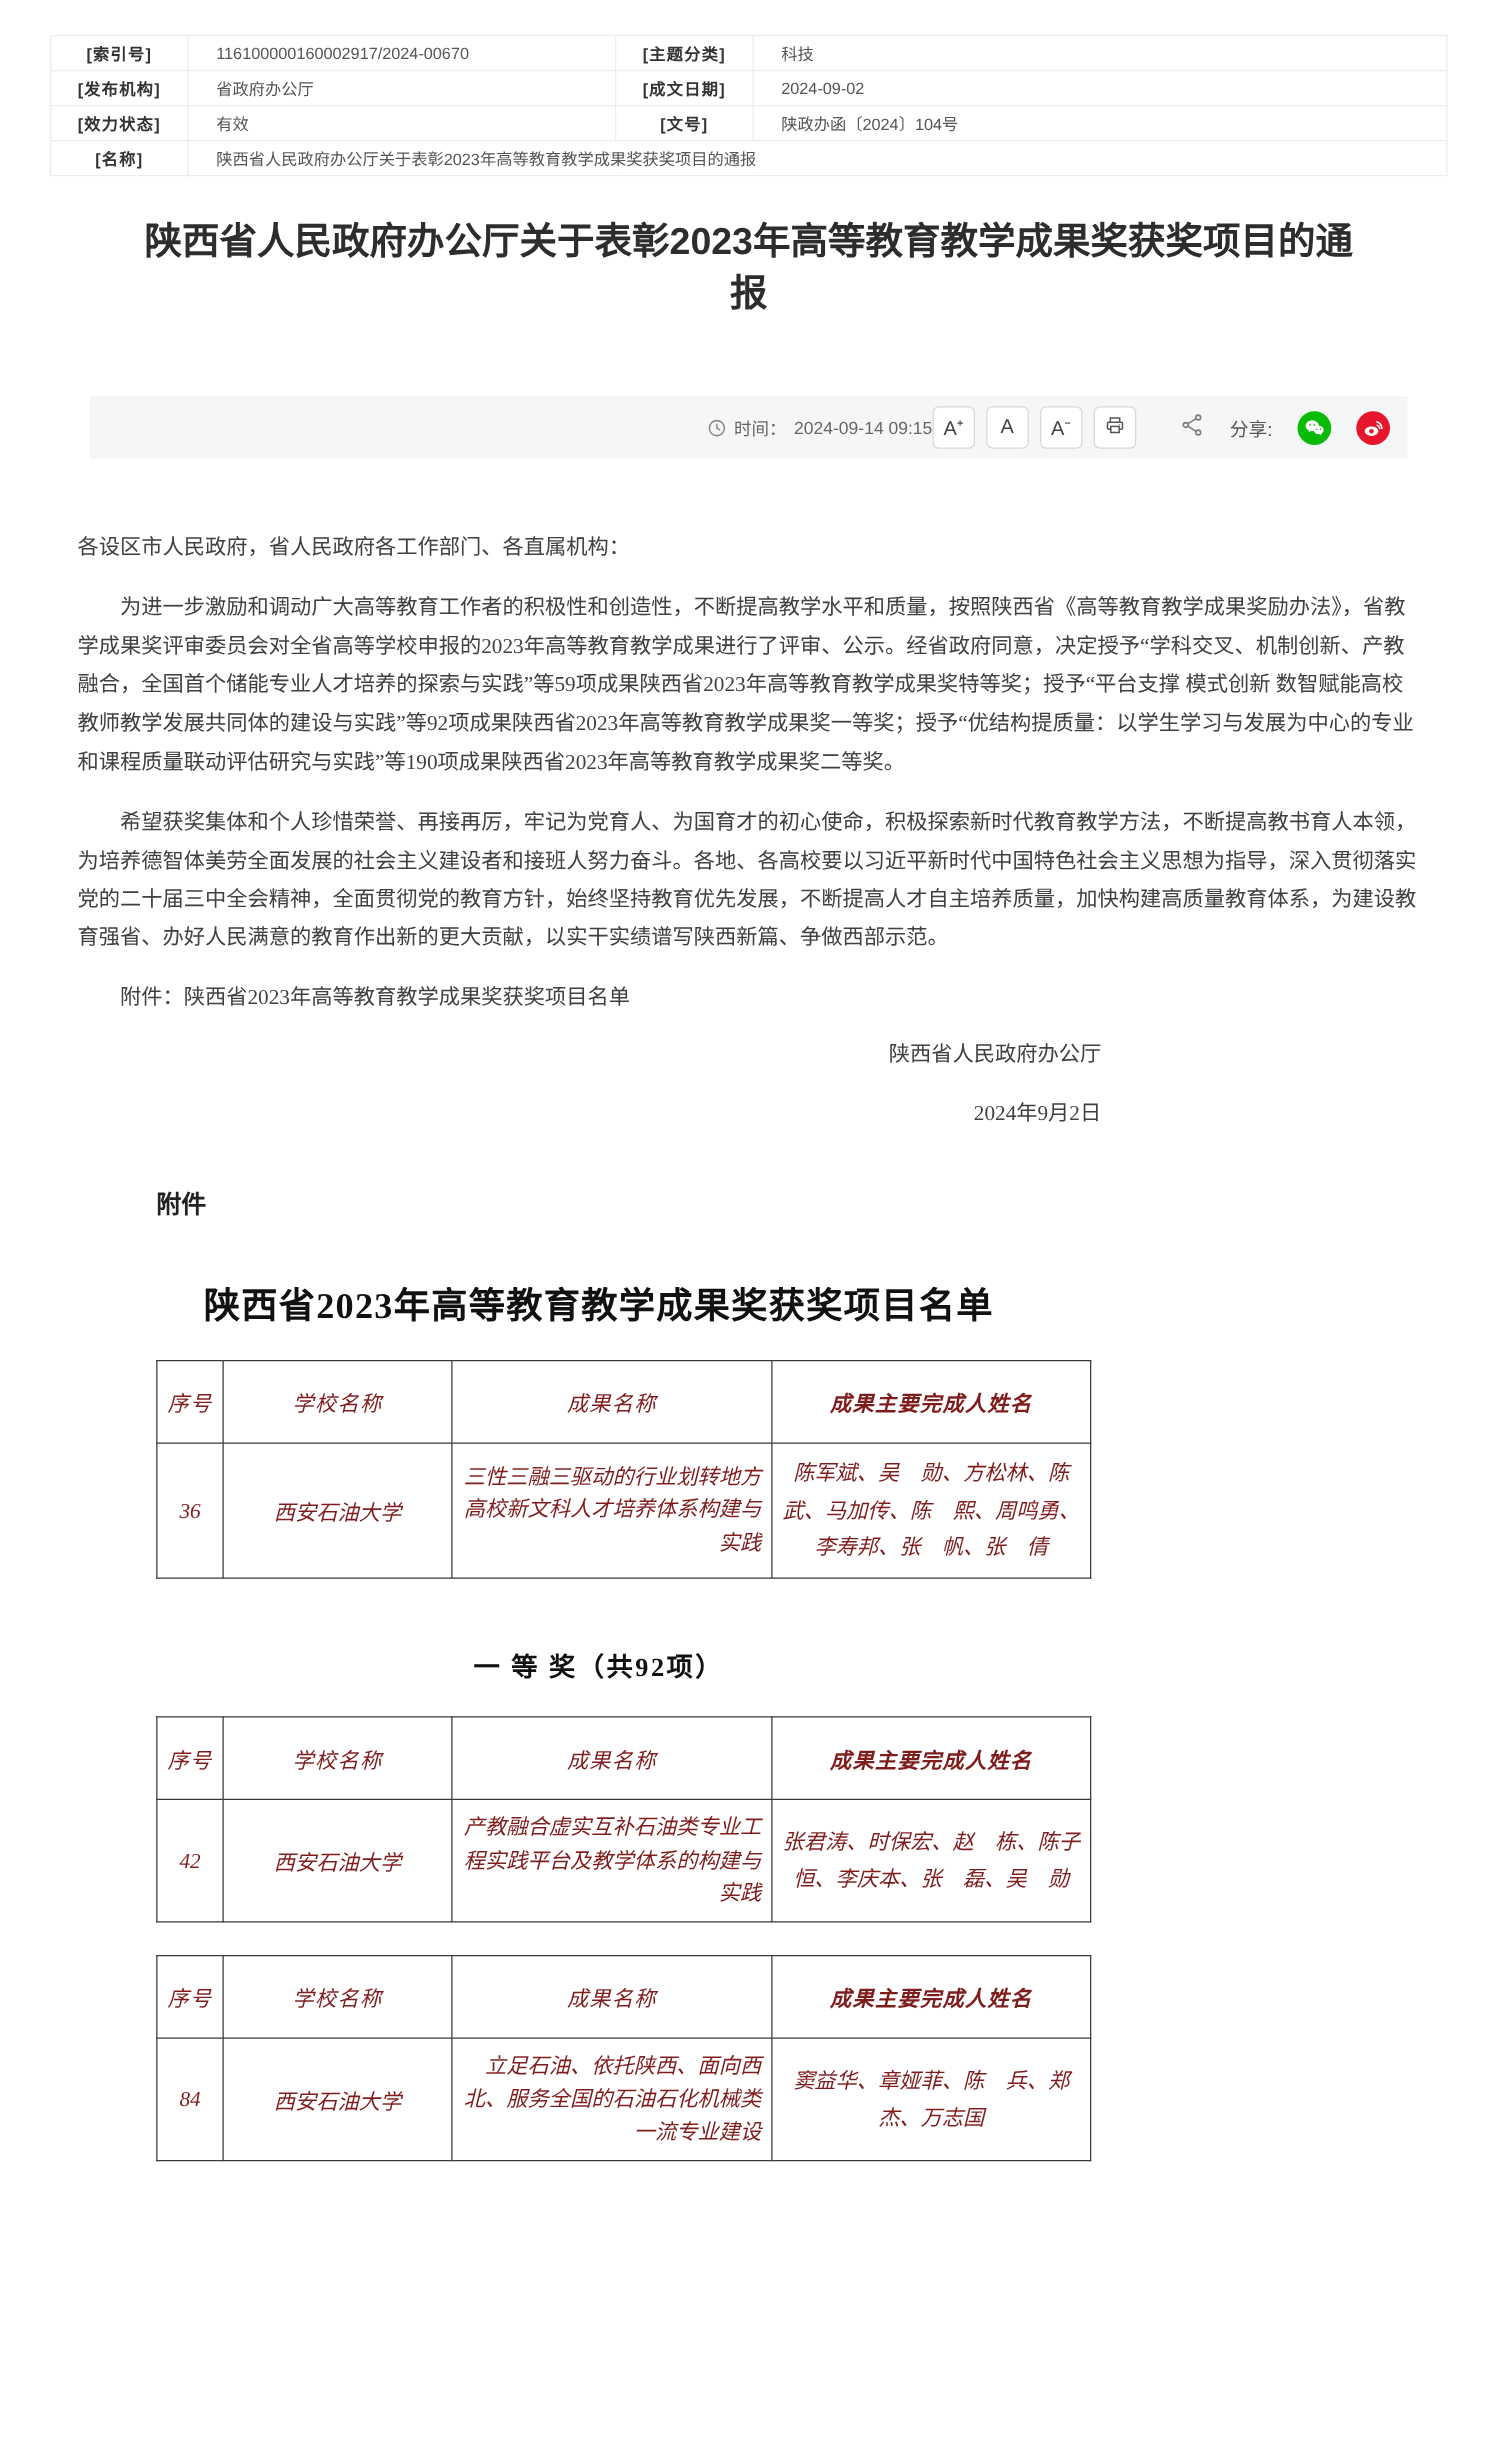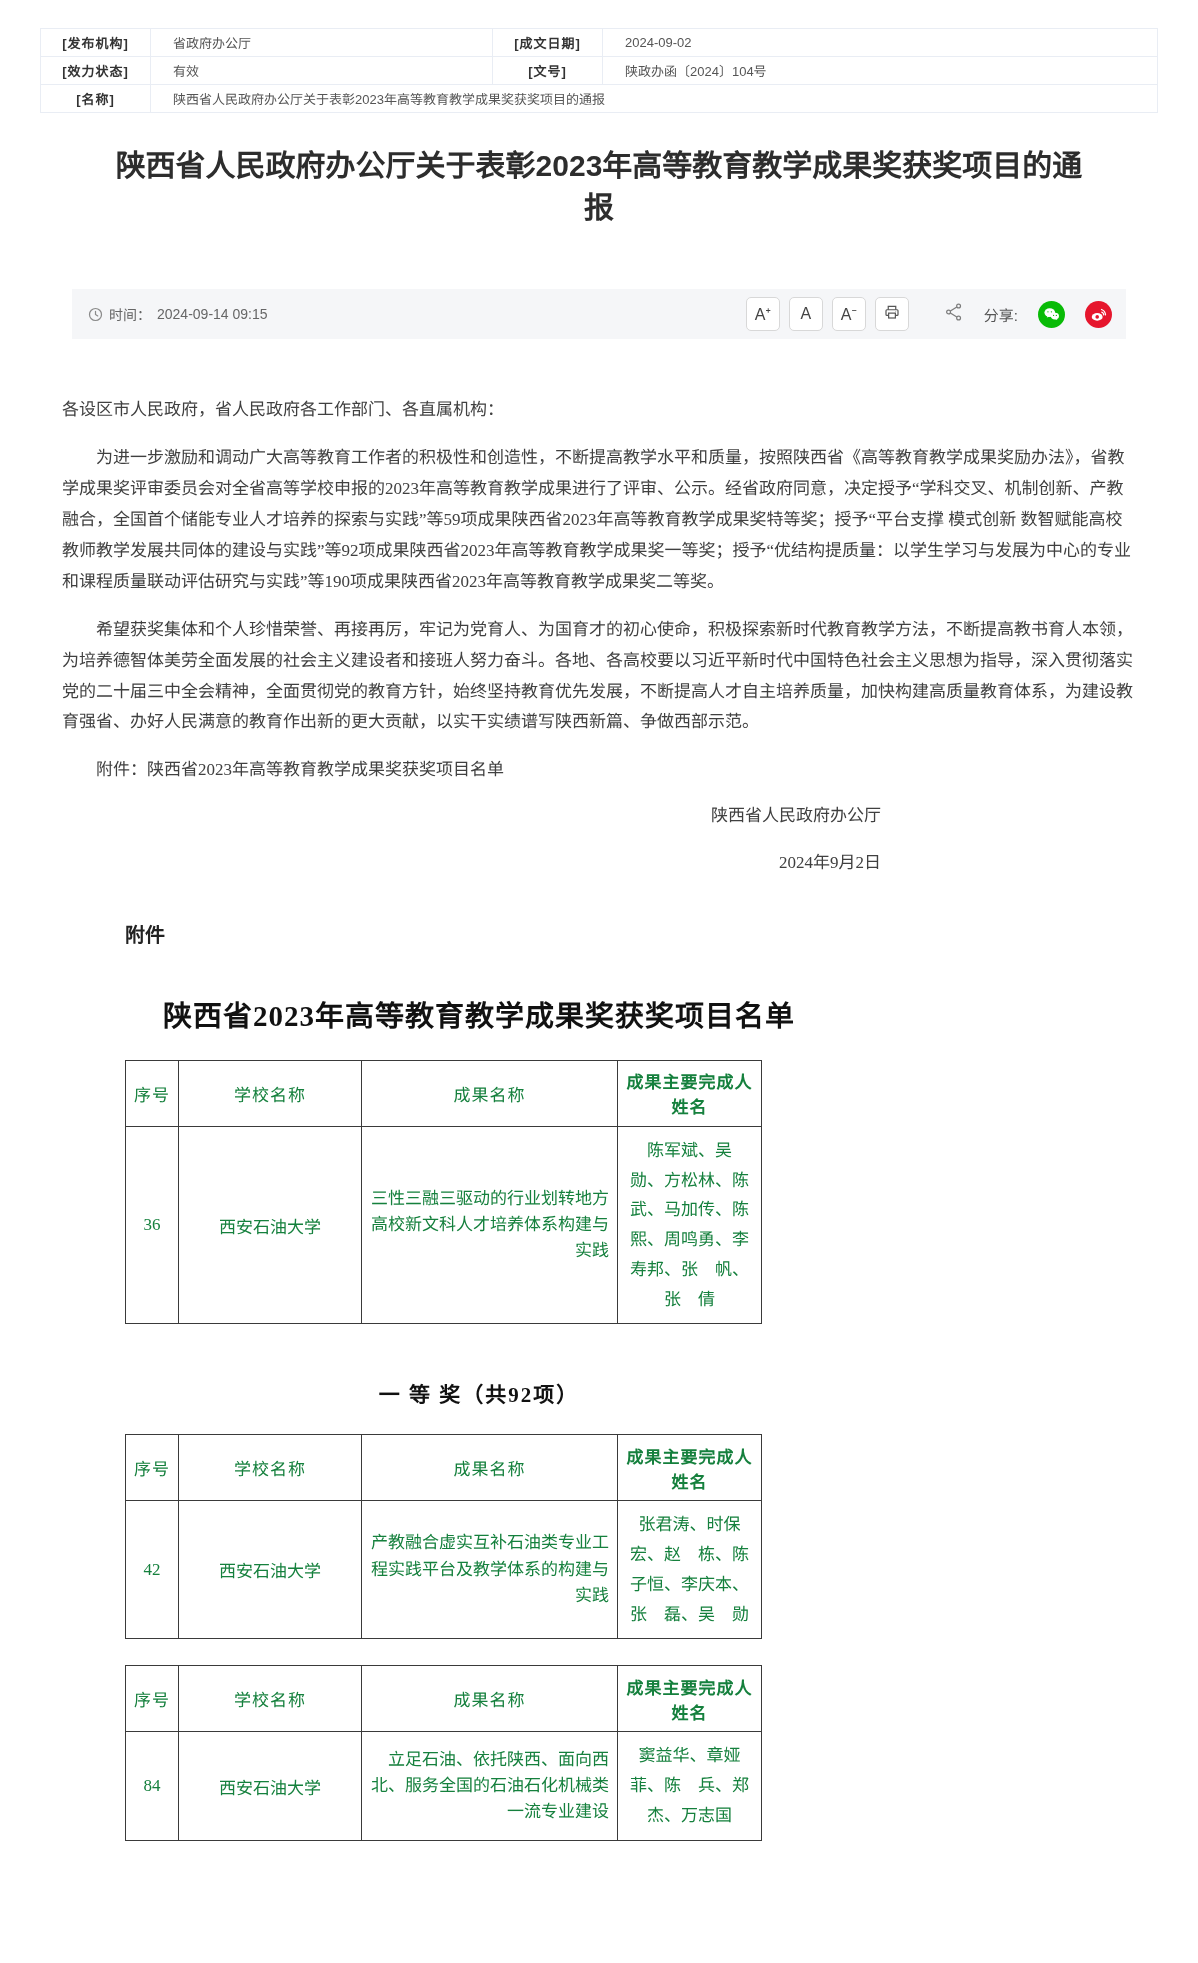--- a/index.html
+++ b/index.html
@@ -41,21 +41,21 @@
     line-height: 1.4;
   }
 
   
   .toolbar {
     margin: 60px 32px 0 32px;
     height: 50px;
     background: #f5f6f8;
     display: flex;
     align-items: center;
-    justify-content: space-between;
+    justify-content: flex-end;
     padding: 0 14px 0 16px;
   }
   .time-group { display: flex; align-items: center; gap: 6px; color: #666; font-size: 14px; }
   .time-group svg { display: block; }
   .tool-right { display: flex; align-items: center; gap: 9px; }
   .tool-btn {
     width: 34px; height: 34px;
     background: #fff;
     border: 1px solid #d8d8d8;
     border-radius: 5px;
@@ -107,26 +107,27 @@
     font-size: 21px;
     font-weight: bold;
     color: #111;
     letter-spacing: 2px;
   }
   .award-heading.h1 { margin-top: 56px; }
   .award-heading.h2 { margin-top: 54px; }
   .award-heading.h3 { margin-top: 40px; }
   table.award-table {
     margin-top: 26px;
-    width: 637px;
+    width: 748px;
     border-collapse: collapse;
     font-family: "Liberation Serif", serif;
     font-size: 17px;
-    color: #15803d;
+    color: #7f1d1d;
     table-layout: fixed;
+    font-style: italic;
   }
   .award-table th, .award-table td { border: 1px solid #3a3a3a; vertical-align: middle; }
   .award-table th {
     height: 66px; font-weight: normal; text-align: center; letter-spacing: 1px;
   }
   .award-table th.col-people { font-weight: bold; }
   .award-table col.a-no { width: 53px; }
   .award-table col.a-school { width: 183px; }
   .award-table col.a-ach { width: 256px; }
   .award-table td { padding: 9px 8px; }
@@ -140,20 +141,26 @@
 <div class="wrapper">
 
   <table class="meta-table">
     <colgroup>
         <col class="c1">
         <col class="c2">
         <col class="c3">
         <col class="c4">
       </colgroup>
     <tbody>
+        <tr>
+      <td class="m-label">[索引号]</td>
+      <td class="m-value">116100000160002917/2024-00670</td>
+      <td class="m-label">[主题分类]</td>
+      <td class="m-value">科技</td>
+    </tr>
     <tr>
       <td class="m-label">[发布机构]</td>
       <td class="m-value">省政府办公厅</td>
       <td class="m-label">[成文日期]</td>
       <td class="m-value">2024-09-02</td>
     </tr>
     <tr>
       <td class="m-label">[效力状态]</td>
       <td class="m-value">有效</td>
       <td class="m-label">[文号]</td>

